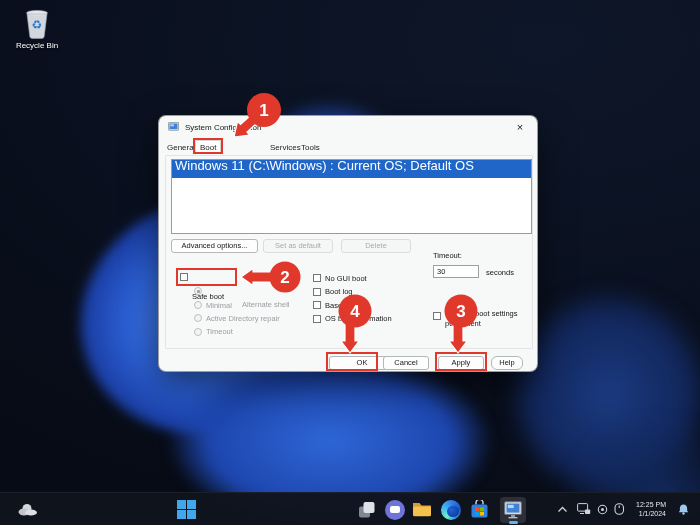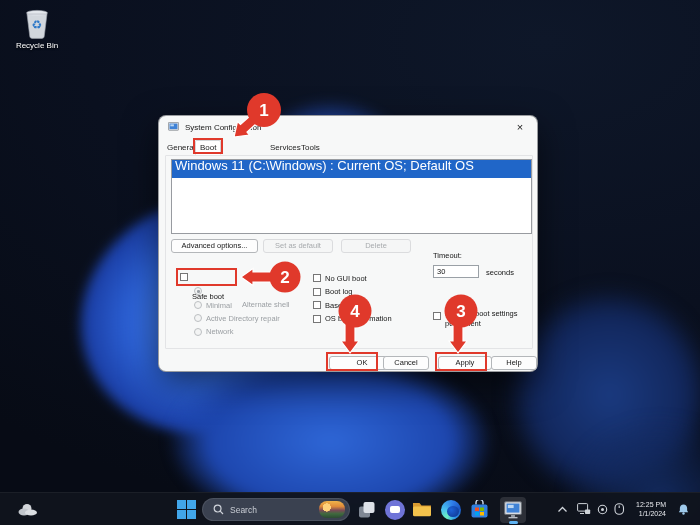--- a/index.html
+++ b/index.html
@@ -141,42 +141,42 @@
     <span class="chk" style="left:21px; top:157px;"></span>
     <span class="lbl" style="left:33px; top:156px;margin-top:20px;">Safe boot</span>
 
     <span class="rad disabled sel" style="left:35px; top:171px;"></span>
     <span class="lbl disabled" style="left:47px; top:185px;">Minimal</span>
     <span class="rad disabled" style="left:35px; top:184.5px;"></span>
     <span class="lbl disabled" style="left:47px; top:184px;margin-left:36px;">Alternate shell</span>
     <span class="rad disabled" style="left:35px; top:198px;"></span>
     <span class="lbl disabled" style="left:47px; top:197.5px;">Active Directory repair</span>
     <span class="rad disabled" style="left:35px; top:211.5px;"></span>
-    <span class="lbl disabled" style="left:47px; top:211px;">Network</span>
+    <span class="lbl disabled" style="left:47px; top:211px;">Timeout</span>
 
     <span class="chk" style="left:154px; top:158px;"></span>
     <span class="lbl" style="left:166px; top:157.5px;">No GUI boot</span>
     <span class="chk" style="left:154px; top:171.5px;"></span>
     <span class="lbl" style="left:166px; top:171px;">Boot log</span>
     <span class="chk" style="left:154px; top:185px;"></span>
     <span class="lbl" style="left:166px; top:184.5px;">Base video</span>
     <span class="chk" style="left:154px; top:198.5px;"></span>
     <span class="lbl" style="left:166px; top:198px;">OS boot information</span>
 
     <span class="lbl" style="left:274px; top:135px;">Timeout:</span>
     <div class="tbox">30</div>
     <span class="lbl" style="left:327px; top:152px;">seconds</span>
 
     <span class="chk" style="left:274px; top:196px;"></span>
     <span class="lbl wrap" style="left:286px; top:193px; width:88px;">Make all boot settings permanent</span>
 
     <div class="btn" style="left:170px; top:240px; width:66px;">OK</div>
     <div class="btn" style="left:224px; top:240px; width:46px;">Cancel</div>
-    <div class="btn" style="left:279px; top:240px; width:54px;">Apply</div>
-    <div class="btn" style="left:332px; top:240px; width:46px;">Help</div>
+    <div class="btn" style="left:279px; top:240px; width:46px;">Apply</div>
+    <div class="btn" style="left:332px; top:240px; width:32px;border-radius:6px;">Help</div>
 
     <div class="redbox" style="left:34px; top:22px; width:30px; height:16px;"></div>
     <div class="redbox" style="left:17px; top:152px; width:61px; height:18px;"></div>
     <div class="redbox" style="left:167px; top:236px; width:52px; height:19px;"></div>
     <div class="redbox" style="left:276px; top:236px; width:52px; height:19px;"></div>
   </div>
 
   <svg class="anno" width="700" height="525" viewBox="0 0 700 525">
     <polygon points="234,137 249.5,135 247,132 257.5,122.5 250.5,115.5 240.5,124.5 237.5,121.5" fill="#e0392b" stroke="#ffffff" stroke-width="1.2"></polygon>
     <circle cx="264" cy="110" r="17" fill="#e0392b"></circle>
@@ -202,28 +202,20 @@
       <ellipse cx="13" cy="9.5" rx="6" ry="3" fill="#dcdfe3"></ellipse>
     </svg>
 
     <svg class="tb" style="left:177px; top:7px;" width="19" height="19" viewBox="0 0 19 19">
       <rect x="0" y="0" width="9" height="9" fill="#41a6ea"></rect>
       <rect x="10" y="0" width="9" height="9" fill="#41a6ea"></rect>
       <rect x="0" y="10" width="9" height="9" fill="#41a6ea"></rect>
       <rect x="10" y="10" width="9" height="9" fill="#41a6ea"></rect>
     </svg>
 
-    <div class="tb search">
-      <svg width="11" height="11" viewBox="0 0 11 11">
-        <circle cx="4.6" cy="4.6" r="3.4" fill="none" stroke="#cfd3da" stroke-width="1.2"></circle>
-        <line x1="7.2" y1="7.2" x2="10" y2="10" stroke="#cfd3da" stroke-width="1.2"></line>
-      </svg>
-      <span class="stext">Search</span>
-      <span class="sthumb"></span>
-    </div>
 
     <svg class="tb" style="left:358px; top:8px;" width="18" height="18" viewBox="0 0 18 18">
       <rect x="1" y="5.5" width="11" height="11" rx="2" fill="#7f8794"></rect>
       <rect x="5.5" y="1" width="11" height="11" rx="2" fill="#dde1e8"></rect>
     </svg>
 
     <div class="tb chat-c" style="left:385px; top:7px;"></div>
 
     <svg class="tb" style="left:412px; top:8px;" width="20" height="16" viewBox="0 0 20 16">
       <path d="M1 2 h6.5 l2 2.4 H19 v3 H1 Z" fill="#d99b31"></path>

